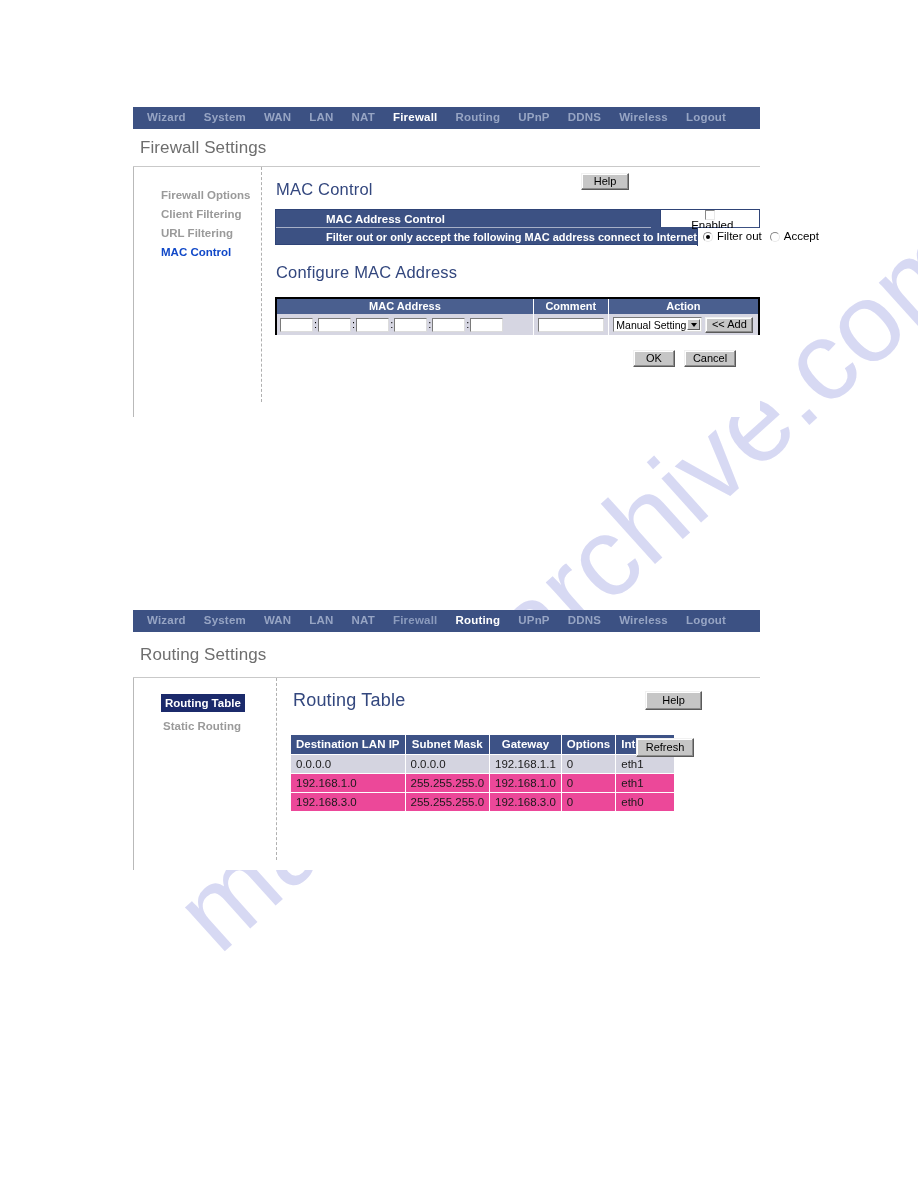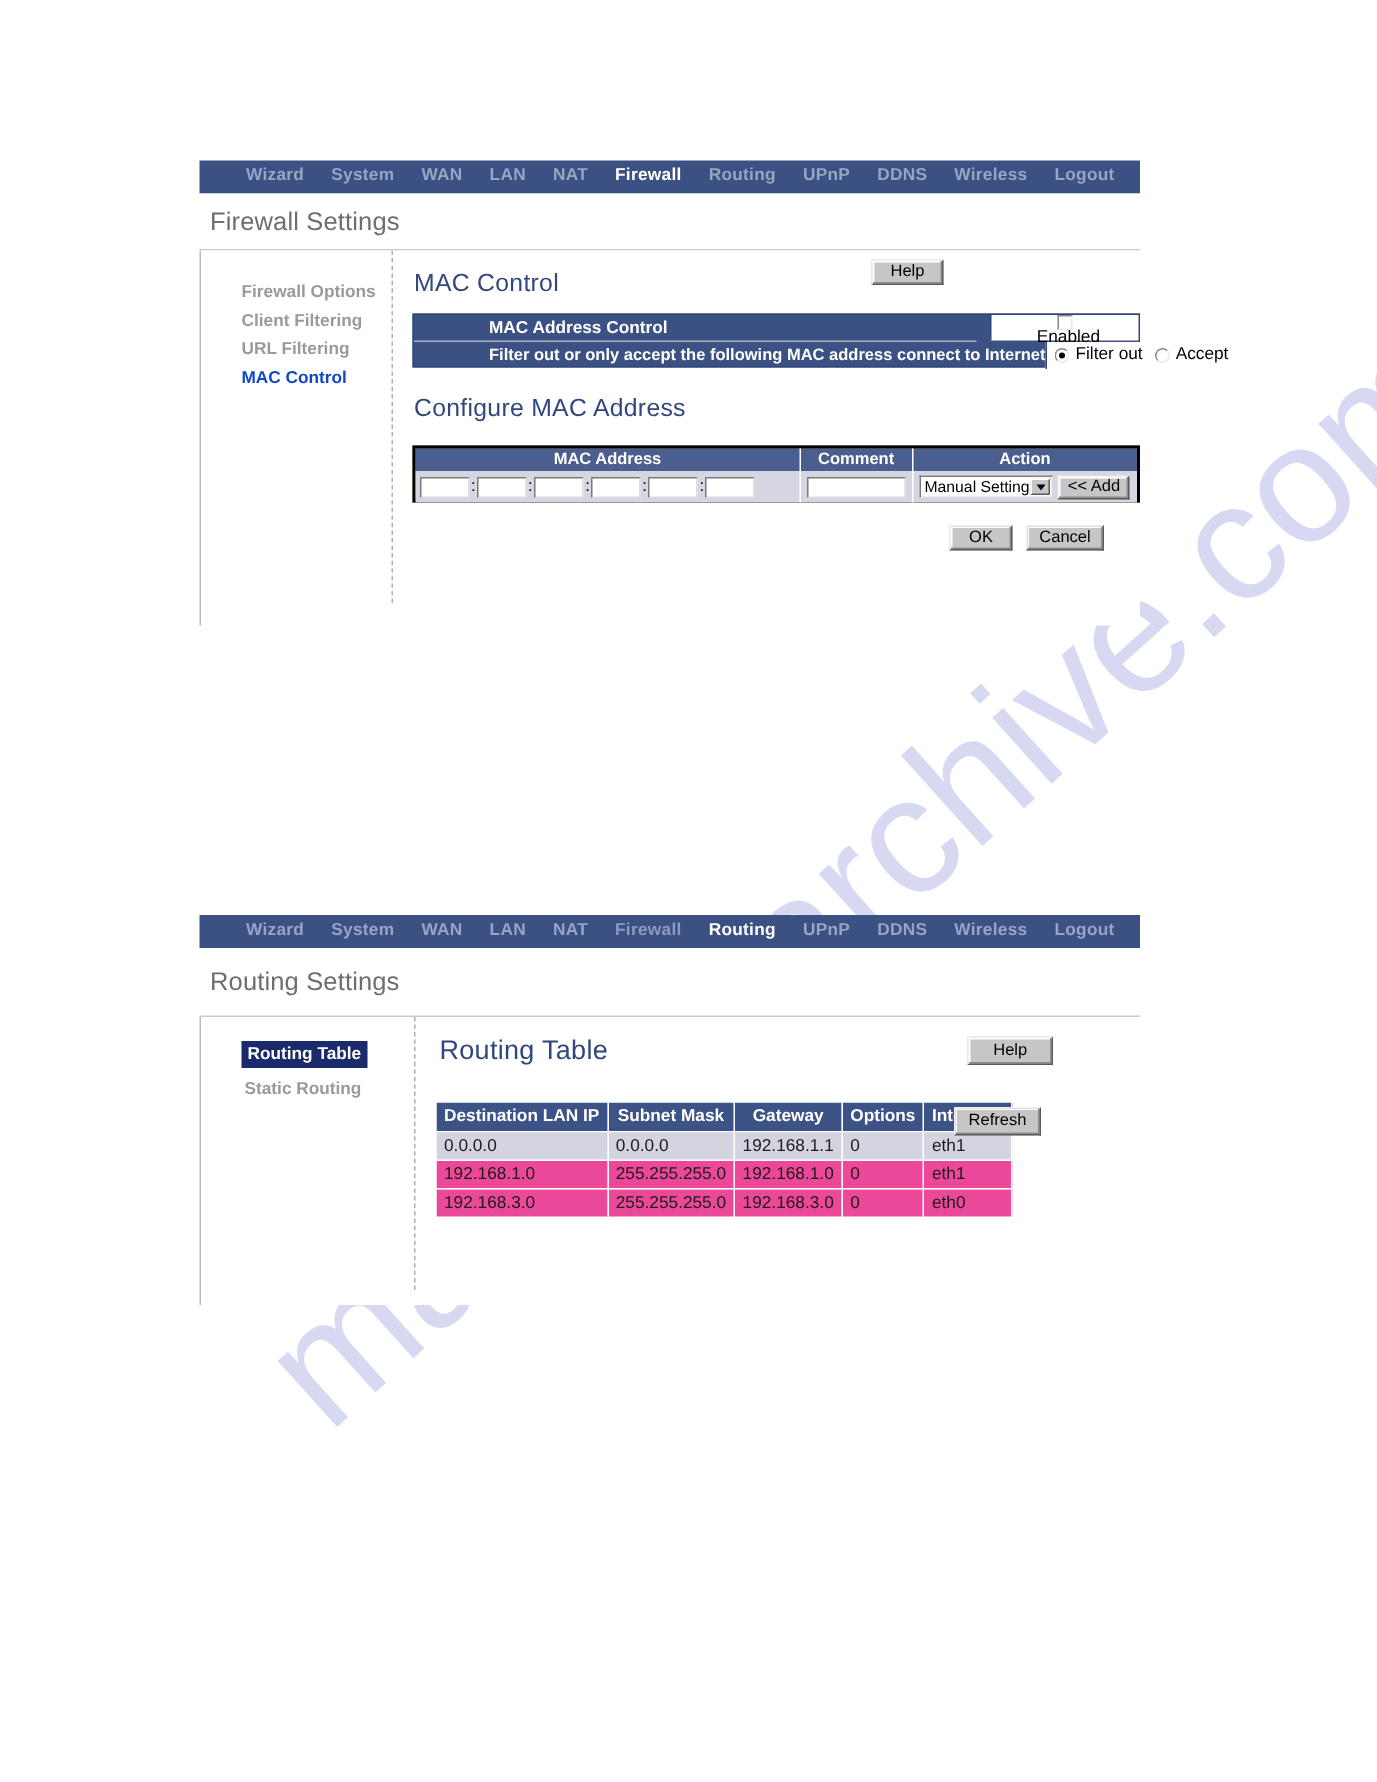--- a/index.html
+++ b/index.html
@@ -46,21 +46,21 @@
   
   .panel {
     position: absolute;
     z-index: 2;
   }
   .navbar {
     background: #3c5183;
     height: 22px;
     display: flex;
     align-items: center;
-    padding-left: 31px;
+    padding-left: 14px;
     box-sizing: border-box;
   }
   .nav-item {
     color: #97a5c4;
     font-size: 11.5px;
     font-weight: bold;
     letter-spacing: .2px;
     margin-right: 18px;
     white-space: nowrap;
     line-height: 1;

